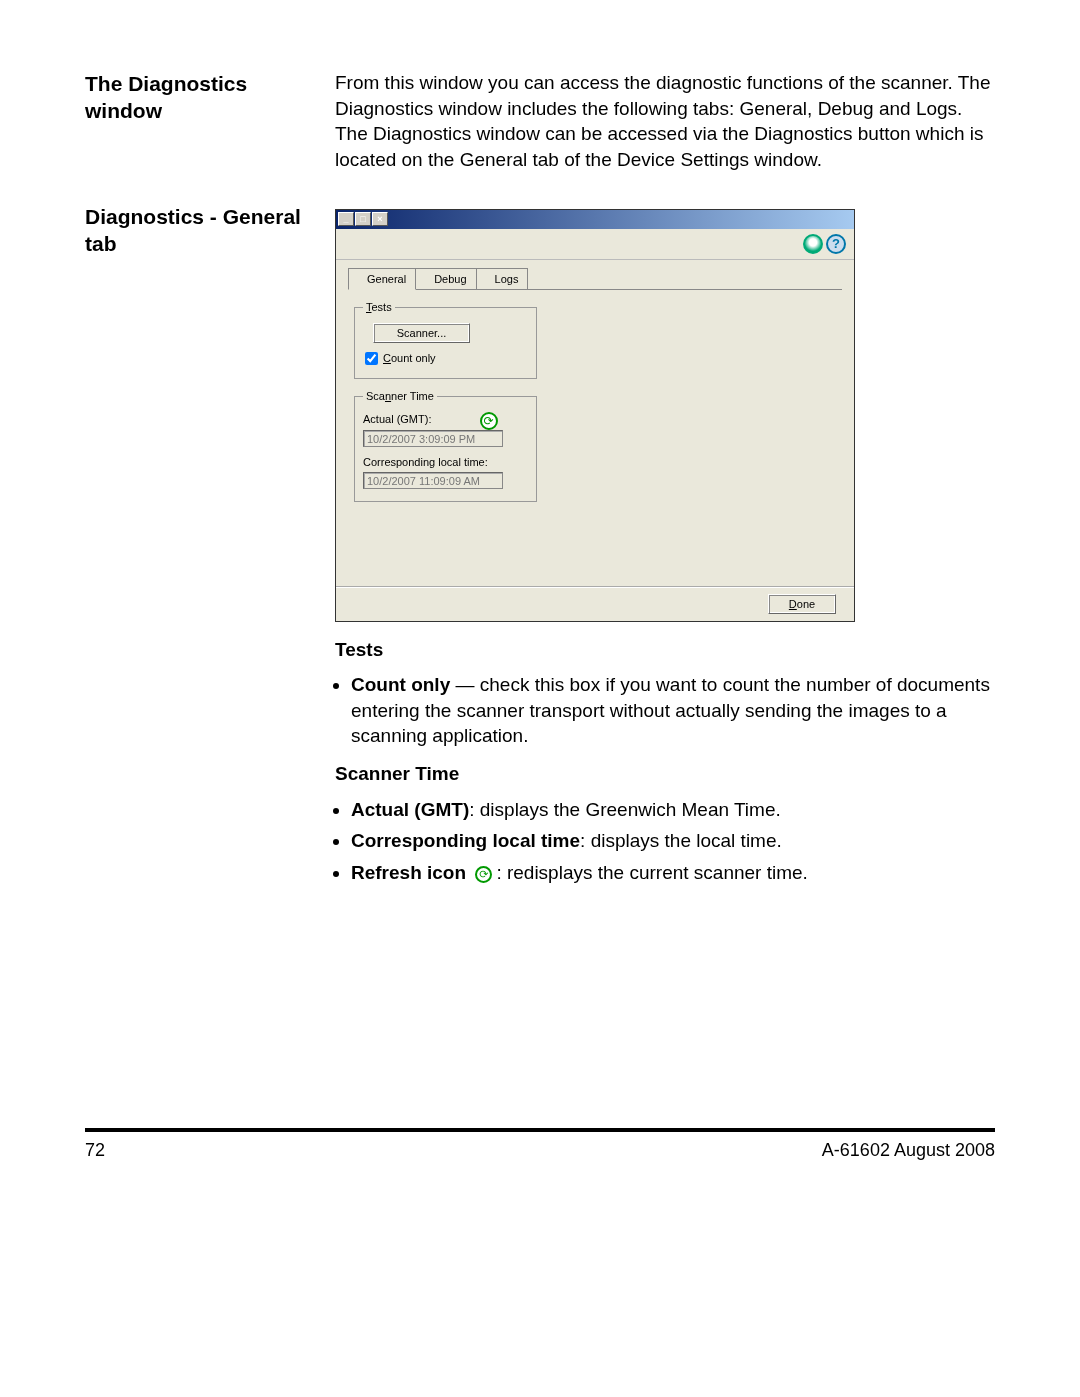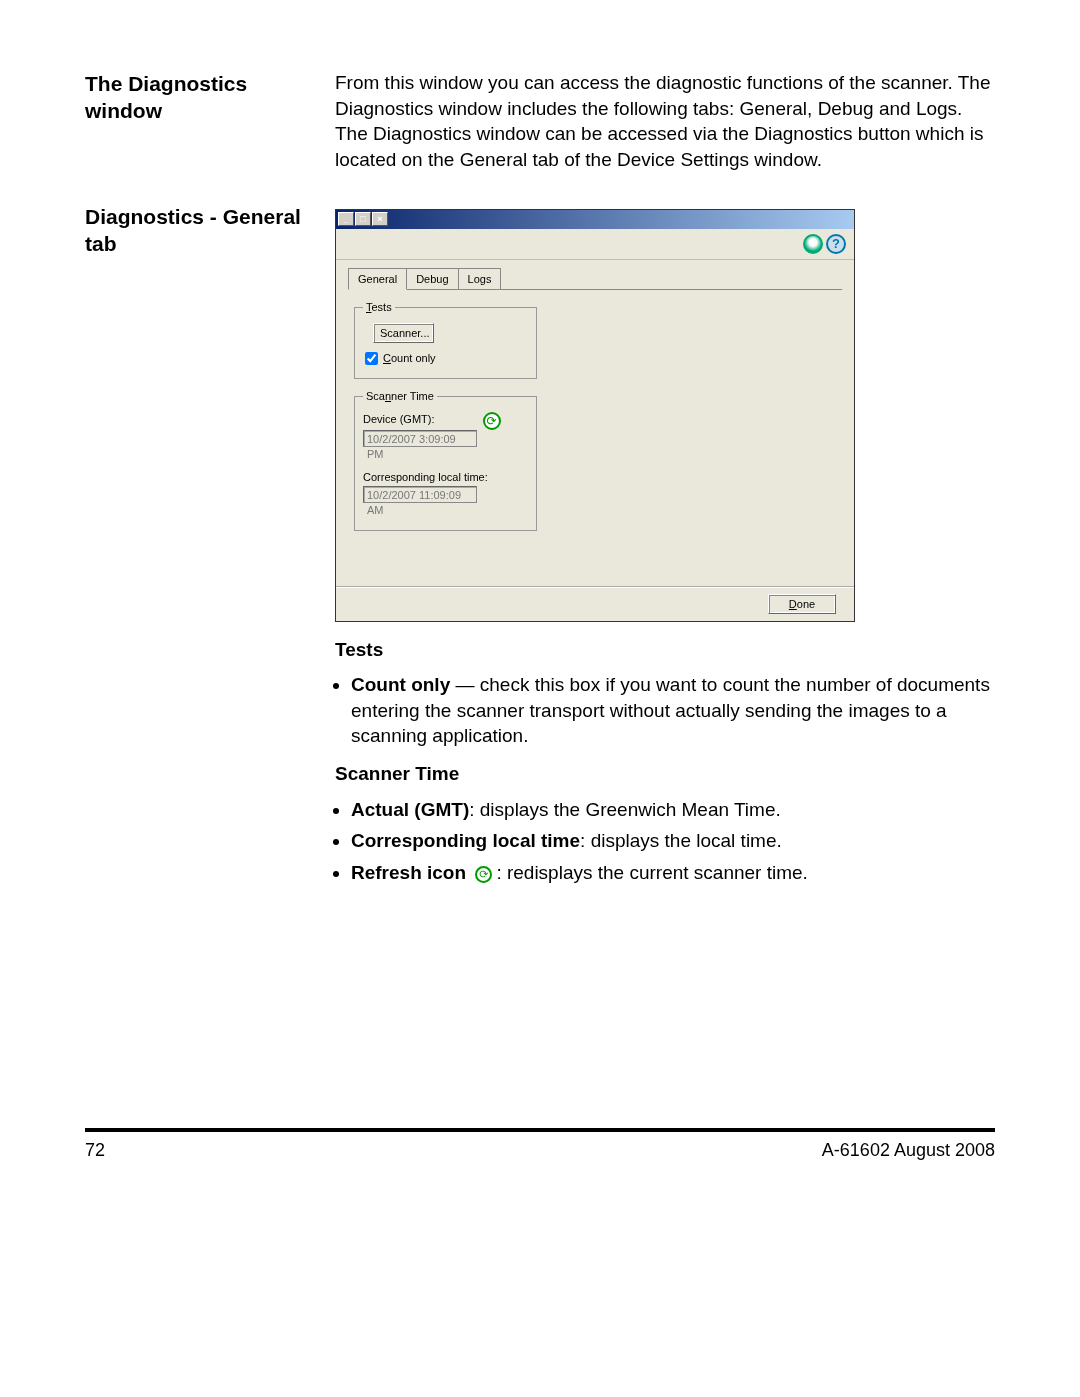--- a/index.html
+++ b/index.html
@@ -126,21 +126,21 @@
   }
   .client-area {
     padding: 8px 12px 0 12px;
   }
   .tabs-row {
     display: flex;
     position: relative;
     z-index: 2;
   }
   .tab {
-    padding: 3px 9px 3px 9px;
+    padding: 3px 9px 3px 18px;
     font-size: 11px;
     background: #eae8db;
     border: 1px solid #888;
     border-bottom: none;
     margin-right: -1px;
     position: relative;
     cursor: pointer;
   }
   .tab.active {
     background: #eae8db;
@@ -160,21 +160,21 @@
     border: 1px solid #999;
     padding: 8px 8px 12px 8px;
     margin: 0 0 10px 0;
     width: 165px;
   }
   legend {
     font-size: 11px;
     padding: 0 3px;
   }
   .win-button {
-    width: 61px;
+    width: 97px;
     height: 20px;
     background: #eae8db;
     border: 1px solid #fff;
     border-right-color: #666;
     border-bottom-color: #666;
     font-size: 11px;
     cursor: pointer;
     margin-left: 10px;
     font-family: Tahoma, sans-serif;
     box-shadow: 1px 1px 0 #888 inset, -1px -1px 0 #fff inset;
@@ -188,21 +188,21 @@
   }
   .checkbox-row input {
     margin: 0;
   }
   .field-label {
     font-size: 11px;
     display: block;
     margin-bottom: 2px;
   }
   .readonly-field {
-    width: 114px;
+    width: 140px;
     height: 17px;
     background: #eae8db;
     border: 1px solid #888;
     border-top-color: #666;
     border-left-color: #666;
     font-size: 11px;
     padding: 1px 3px;
     color: #777;
     box-sizing: border-box;
     display: inline-block;
@@ -336,21 +336,21 @@
               <button class="win-button">Scanner...</button>
               <div class="checkbox-row">
                 <input type="checkbox" checked="" style="">
                 <label><span class="underline-letter">C</span>ount only</label>
               </div>
             </fieldset>
 
             <fieldset>
               <legend>Sca<span class="underline-letter">n</span>ner Time</legend>
               <div class="time-block">
-                <span class="field-label" style="display:inline-block;">Device (GMT):</span>
+                <span class="field-label" style="display:inline-block;">Actual (GMT):</span>
                 <span class="refresh-btn"></span><br>
                 <span class="readonly-field">10/2/2007 3:09:09 PM</span>
               </div>
               <div class="time-block" style="margin-bottom:0;">
                 <span class="field-label">Corresponding local time:</span>
                 <span class="readonly-field">10/2/2007 11:09:09 AM</span>
               </div>
             </fieldset>
 
           </div>

